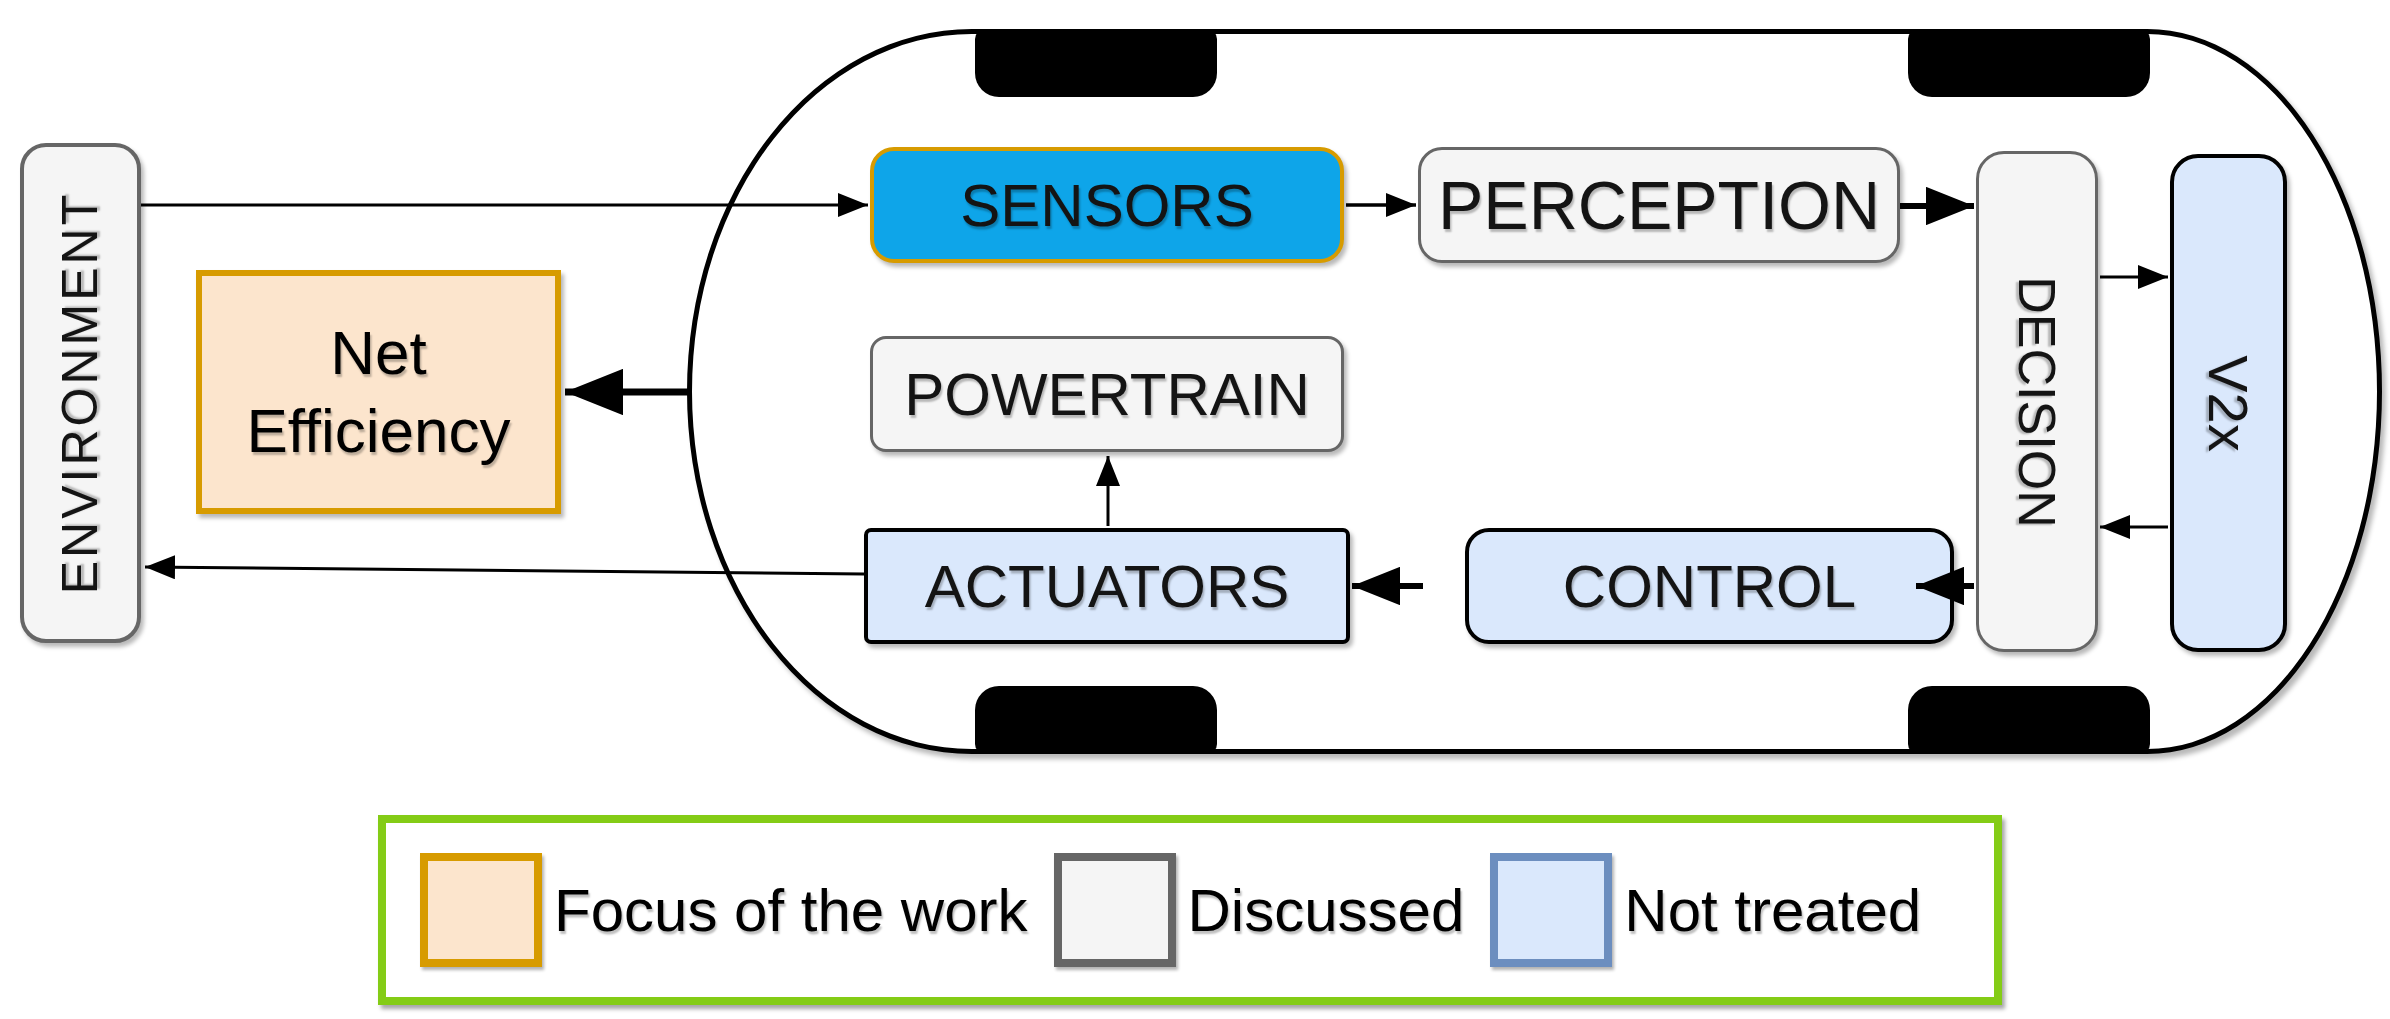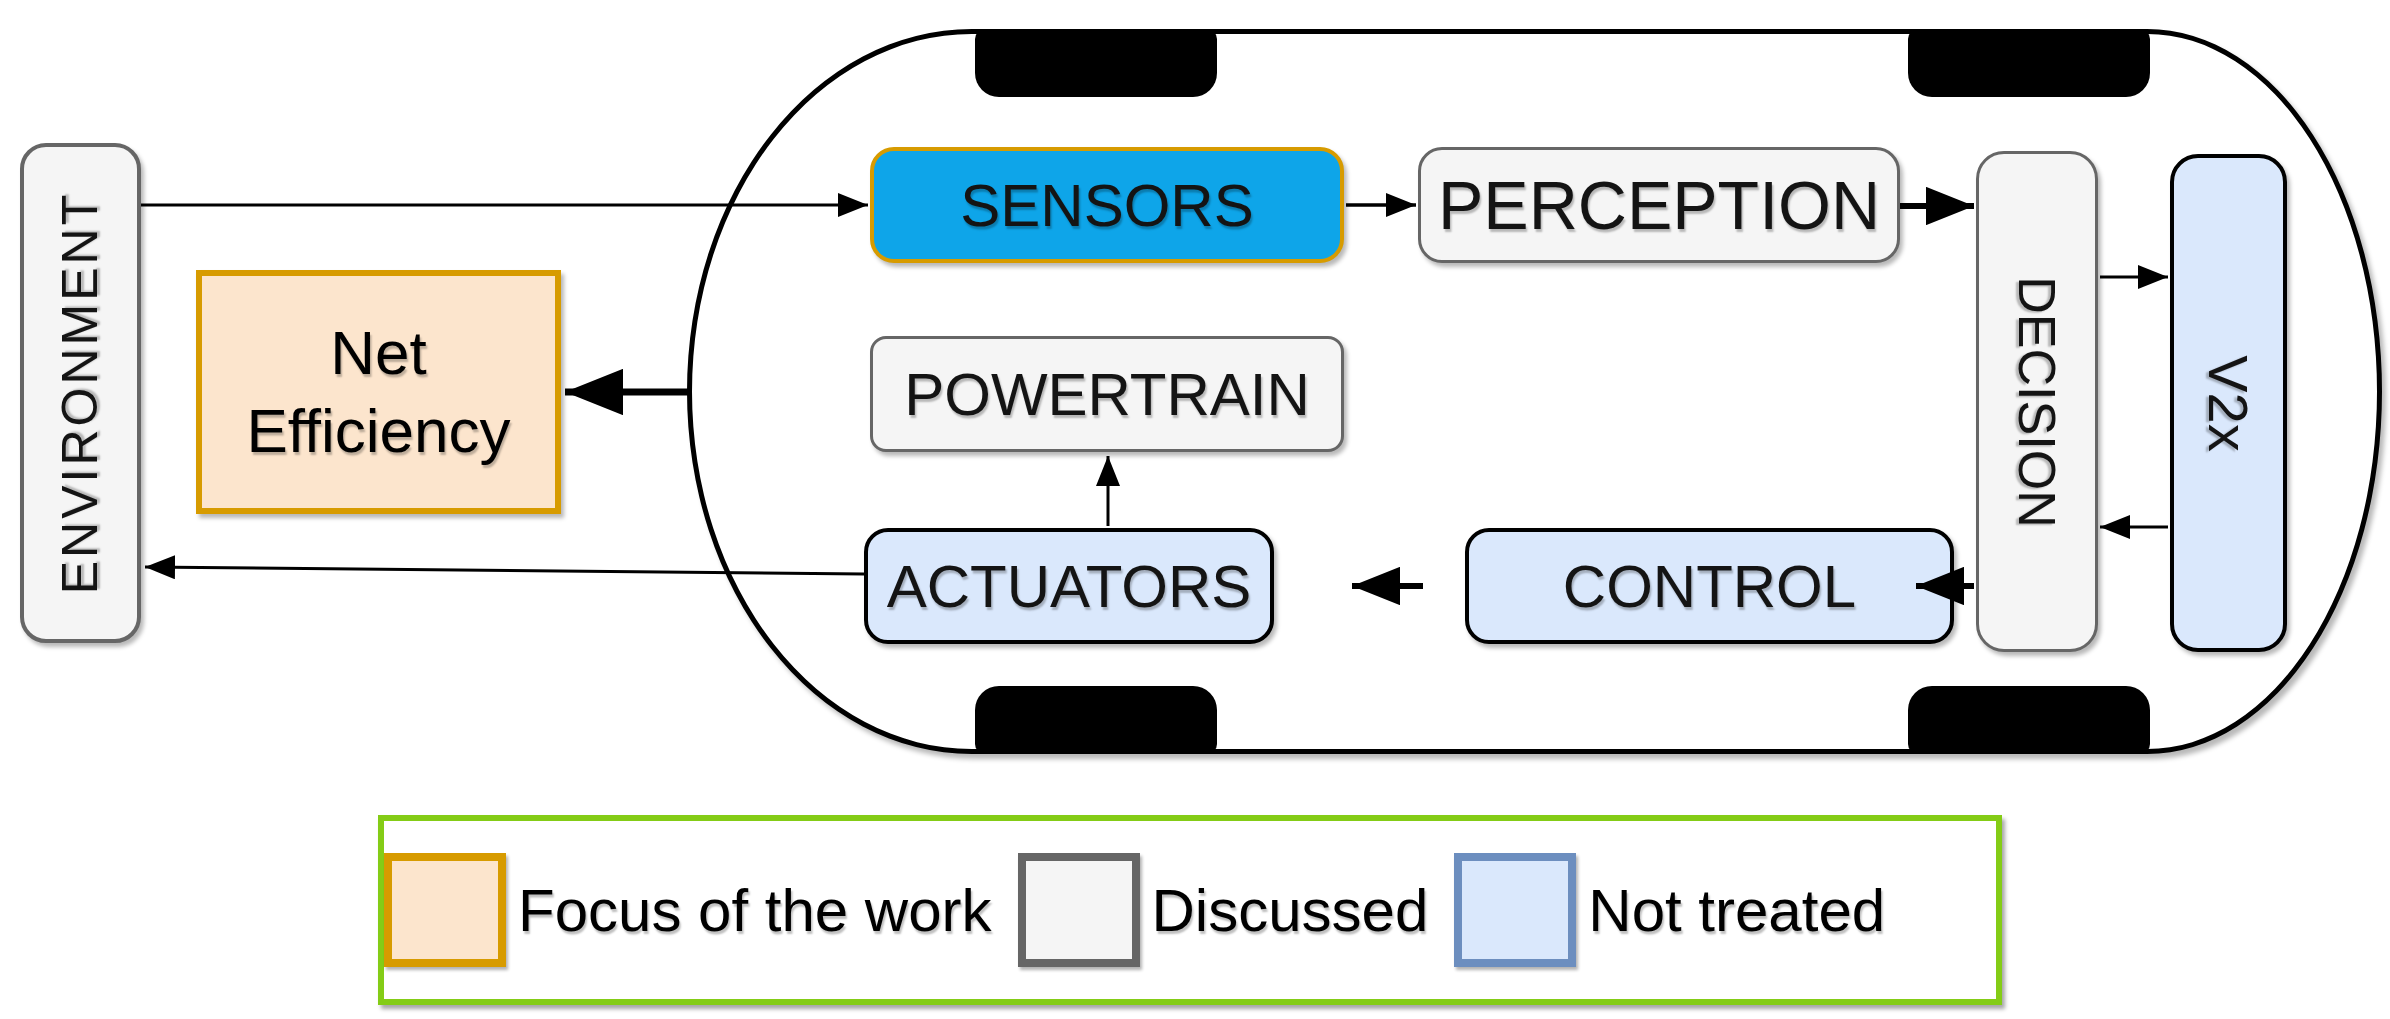--- a/index.html
+++ b/index.html
@@ -64,21 +64,21 @@
     left: 196px; top: 270px; width: 365px; height: 244px;
     background: #fce5cd; border: 6px solid #d79b00;
     border-radius: 0;
     flex-direction: column;
     font-size: 62px; line-height: 78px; color: #000000;
   }
 
   .sensors-box    { left: 870px;  top: 147px; width: 474px; height: 116px; border-radius: 24px; font-size: 60px; }
   .perception-box { left: 1418px; top: 147px; width: 482px; height: 116px; border-radius: 24px; font-size: 68px; }
   .powertrain-box { left: 870px;  top: 336px; width: 474px; height: 116px; border-radius: 16px; font-size: 60px; text-align: center; }
-  .actuators-box  { left: 864px;  top: 528px; width: 410px; height: 116px; border-radius: 24px; font-size: 60px; }
+  .actuators-box  { left: 864px;  top: 528px; width: 486px; height: 116px; border-radius: 7px; font-size: 60px; }
   .control-box    { left: 1425px; top: 528px; width: 489px; height: 116px; border-radius: 24px; font-size: 60px; margin-left: 40px; }
 
   .decision-box {
     left: 1976px; top: 151px; width: 122px; height: 501px;
     border-radius: 28px; font-size: 52px;
   }
   .decision-box .lbl { transform: rotate(90deg); }
 
   .v2x-box {
     left: 2170px; top: 154px; width: 117px; height: 498px;
@@ -95,24 +95,25 @@
   .arrows line { stroke: #000000; }
   .arrows path { fill: #000000; }
 
   
   .legend {
     position: absolute;
     left: 378px; top: 815px;
     width: 1624px; height: 190px;
     box-sizing: border-box;
     background: #ffffff;
-    border: 6px solid #84cc16;
+    border: 8px solid #84cc16;
     box-shadow: 3px 4px 4px rgba(0,0,0,0.35);
     display: flex;
     align-items: center;
+    padding-left: 34px;
   }
   .lg-item { display: flex; align-items: center; margin-right: 26px; }
   .swatch {
     display: inline-block;
     box-sizing: border-box;
     width: 122px; height: 114px;
     border: 8px solid #000;
     margin-right: 12px;
     box-shadow: 2px 3px 3px rgba(0,0,0,0.3);
   }

